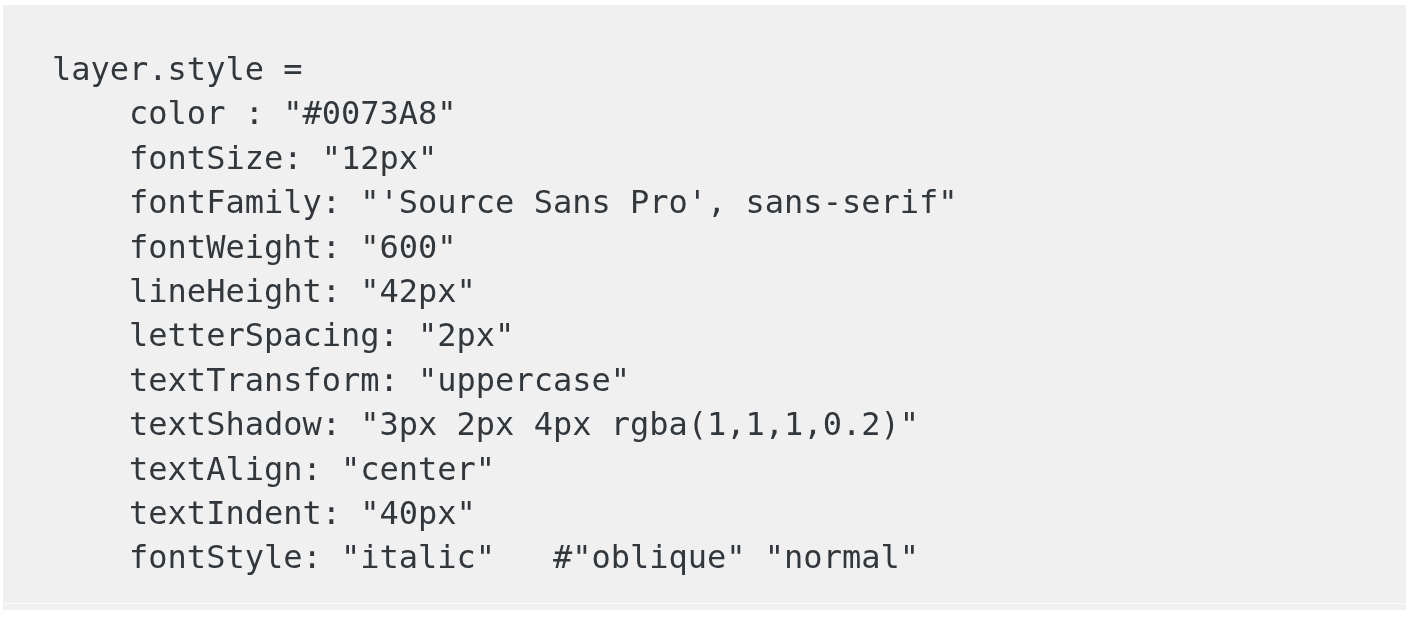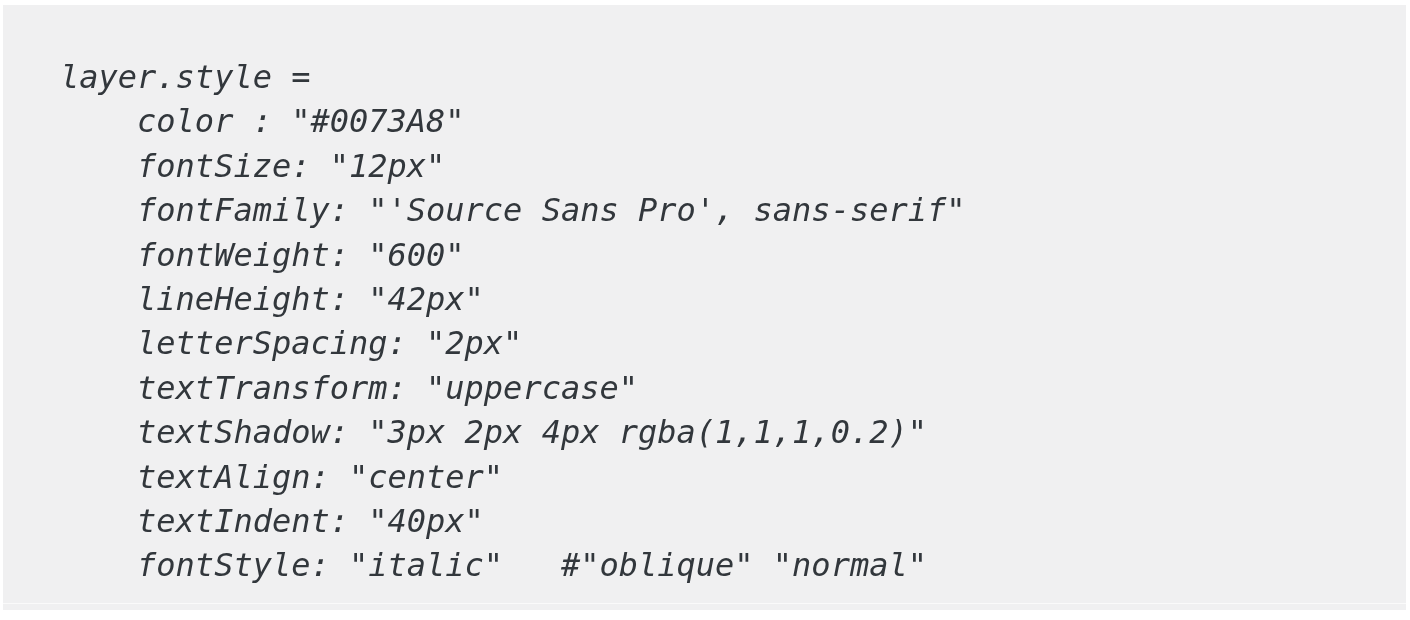--- a/index.html
+++ b/index.html
@@ -32,29 +32,28 @@
   .code-block::after {
     content: "";
     position: absolute;
     left: 0;
     right: 0;
     bottom: 6px;
     height: 1px;
     background: rgba(255, 255, 255, 0.65);
   }
   .code {
-    margin: 12px;
+    margin: 4px;
     padding: 38px 20px 0 45px;
     font-family: "DejaVu Sans Mono", "Liberation Mono", monospace;
     font-size: 32px;
     line-height: 44.4px;
     color: var(--code-text);
     white-space: pre;
     overflow: hidden;
-    font-style: italic;
   }
   .code-line {
     white-space: pre;
   }
 </style>
 </head>
 <body>
 
 <div class="page">
   <div class="code-block">

